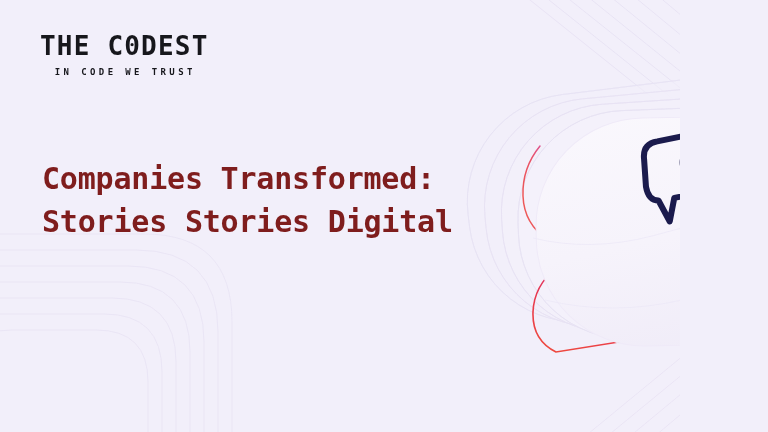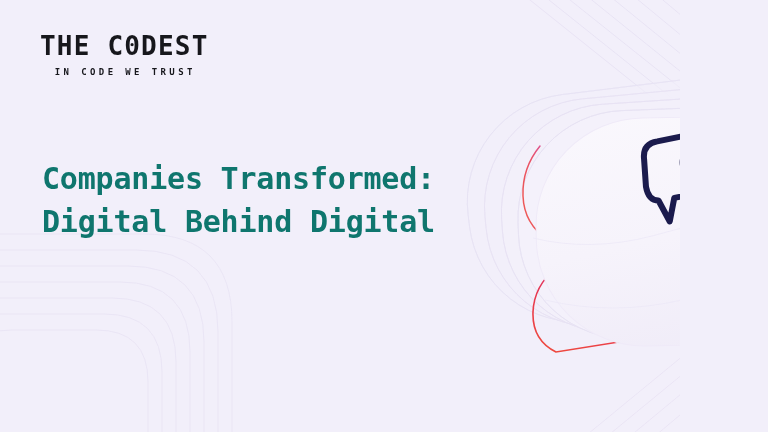--- a/index.html
+++ b/index.html
@@ -63,21 +63,21 @@
     left:42px; top:157px;
     z-index:20;
     width:470px;
   }
   .headline-line {
     font-family:"DejaVu Sans Mono", monospace;
     font-weight:700;
     font-size:30px;
     line-height:43px;
     letter-spacing:-0.2px;
-    color:#0f766e;
+    color:#7f1d1d;
     white-space:nowrap;
   }
 
   
   .bubble-icon {
     position:absolute;
     left:626px; top:120px;
     width:130px; height:110px;
     z-index:25;
   }
@@ -187,21 +187,21 @@
     </g>
   </svg>
 
   <div class="logo-block">
     <div class="logo-wordmark">THE C0DEST</div>
     <div class="logo-tagline">IN CODE WE TRUST</div>
   </div>
 
   <div class="headline">
     <div class="headline-line">Companies Transformed:</div>
-    <div class="headline-line">Digital Behind Digital</div>
+    <div class="headline-line">Stories Stories Digital</div>
   </div>
 
   <svg class="bubble-icon" viewBox="0 0 130 110" xmlns="http://www.w3.org/2000/svg">
     <g transform="rotate(-6 65 55)" fill="none" stroke="#1b1b4d" stroke-width="6" stroke-linecap="round" stroke-linejoin="round">
 
       <path d="M20 34
                Q20 19 35 18
                L88 13
                Q103 12 104 27
                L107 56

